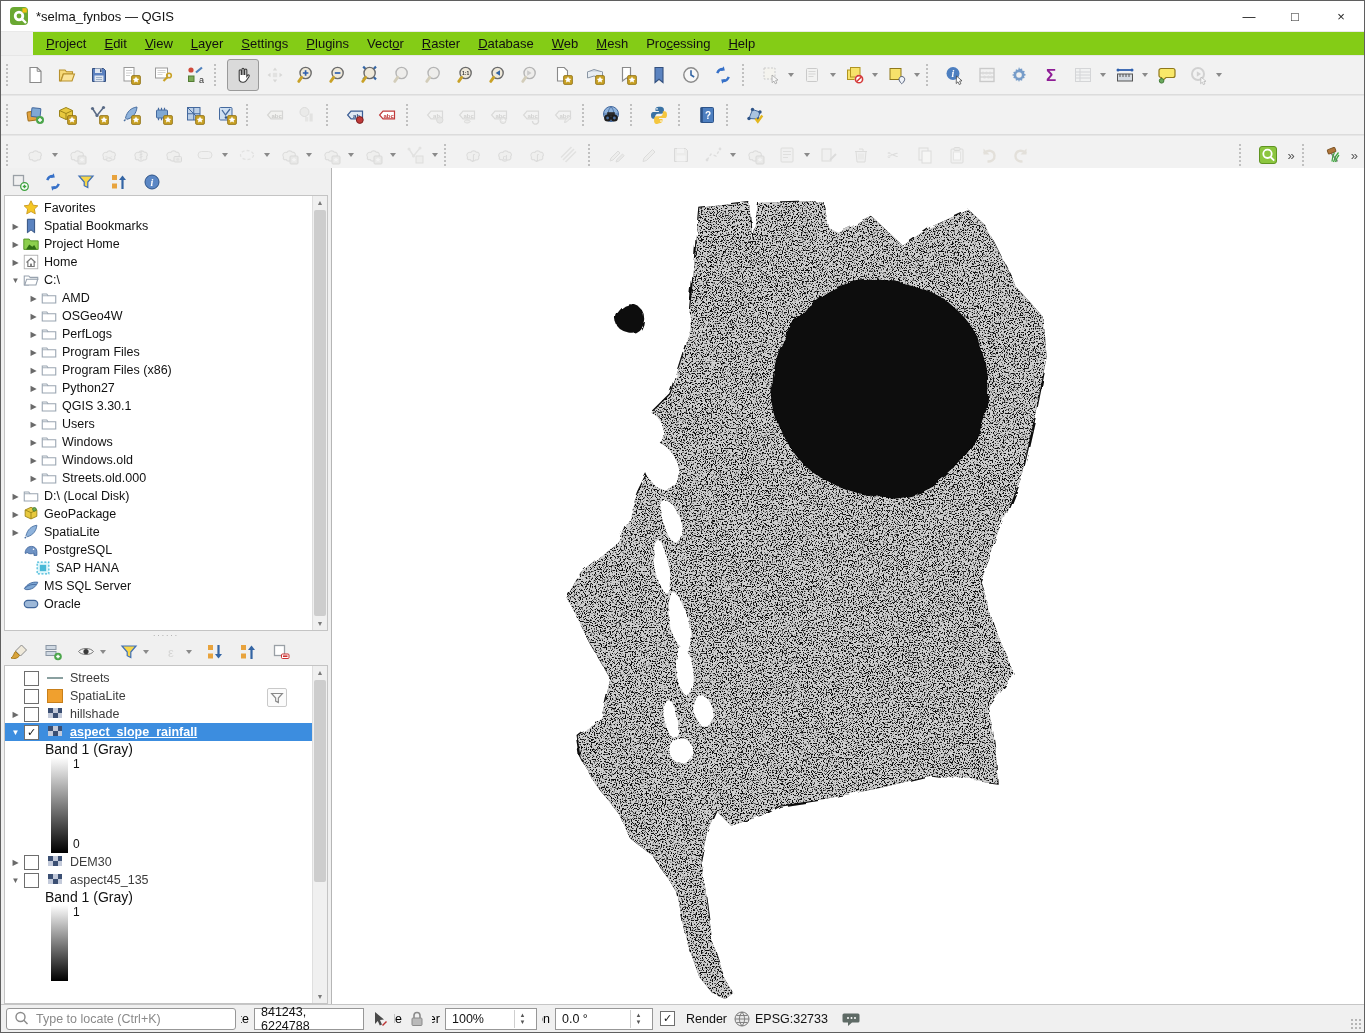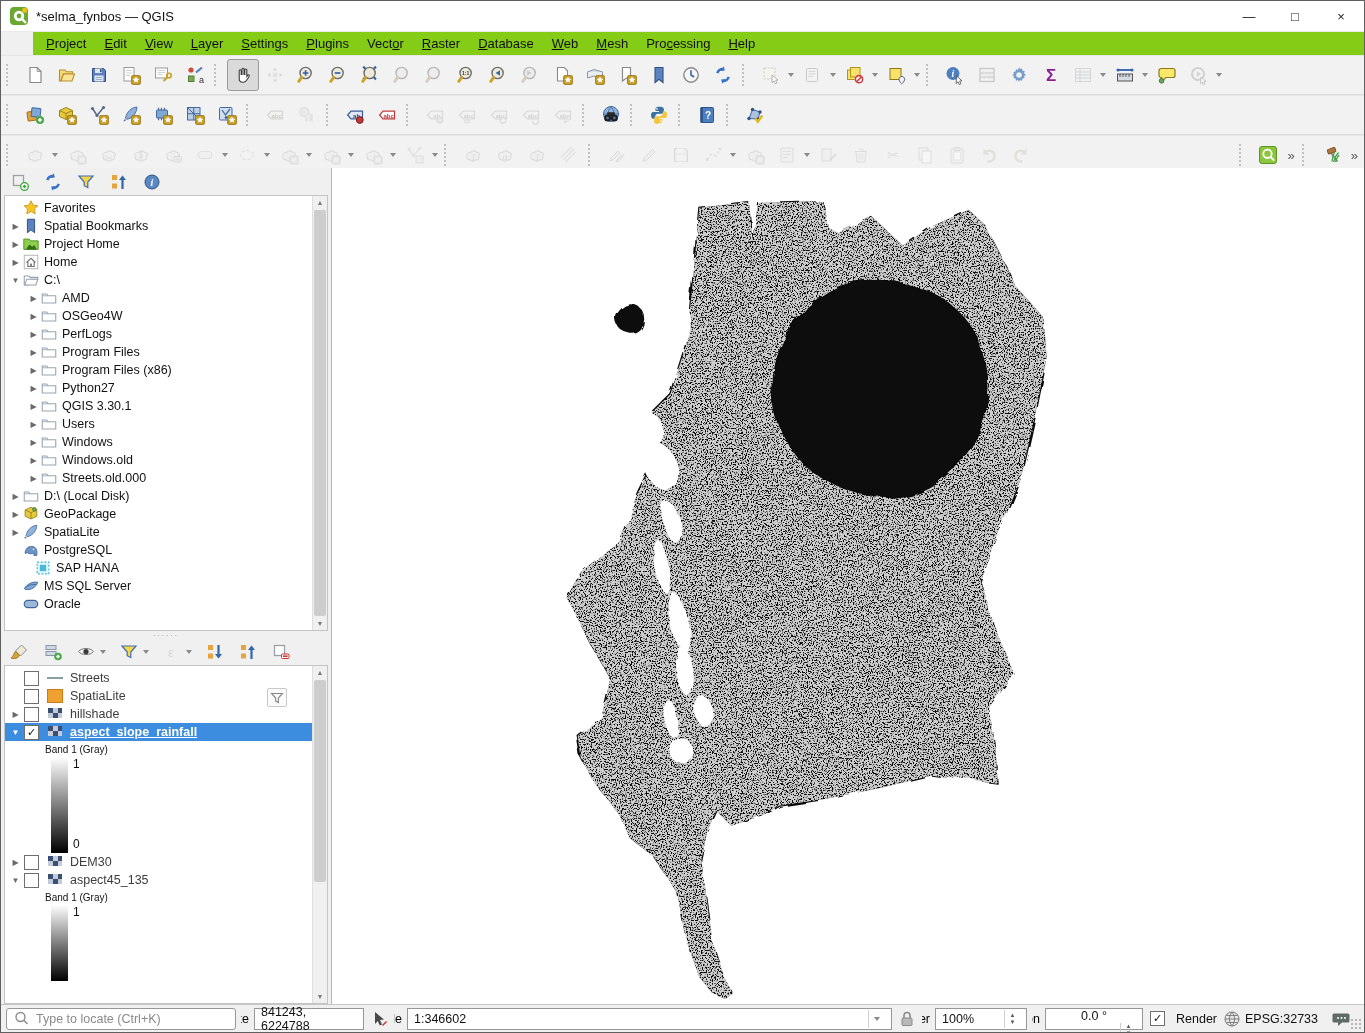--- a/index.html
+++ b/index.html
@@ -47,21 +47,21 @@
   .vs-thumb{position:absolute;left:1px;right:1px;background:#cdcdcd;border-radius:2px;}
   .hsplit{height:6px;display:flex;align-items:center;justify-content:center;color:#9a9a9a;font-size:7px;letter-spacing:2px;}
   
   .lrow{height:18px;display:flex;align-items:center;white-space:nowrap;font-size:12.5px;position:relative;}
   .lrow .lbl{color:#3c3c3c;}
   .lrow.sel{background:#3c8ddf;}
   .lrow.sel .lbl{color:#fff;font-style:normal;font-weight:bold;text-decoration:underline;}
   .lrow.sel .arrow{color:#fff;}
   .cb{width:13px;height:13px;background:#fff;border:1px solid #6e6e6e;margin:0 6px 0 2px;flex:none;display:flex;align-items:center;justify-content:center;font-size:11px;line-height:11px;color:#111;}
   .sym{width:20px;height:15px;flex:none;display:flex;align-items:center;justify-content:center;margin-right:5px;}
-  .band-row{height:16px;padding-left:40px;font-size:10px;display:flex;align-items:center;}
+  .band-row{height:16px;padding-left:40px;font-size:14px;display:flex;align-items:center;}
   .ramp-row{position:relative;padding-left:46px;}
   .ramp{width:17px;background:linear-gradient(#ffffff,#000000);}
   .ramp-top,.ramp-bot{position:absolute;left:68px;font-size:12px;}
   .ramp-top{top:0;}
   .ramp-bot{bottom:2px;}
   .row-filter{position:absolute;right:26px;top:1px;width:18px;height:17px;border:1px solid #c9c9c9;background:#fbfbfb;border-radius:2px;display:flex;align-items:center;justify-content:center;}
   
   .map{position:absolute;left:331px;top:167px;right:0;bottom:27px;background:#ffffff;}
   .map svg{width:100%;height:100%;display:block;}
   
@@ -1490,42 +1490,36 @@
   <div class="sb-box center" style="width:96px;">
     <span>841243, 6224788</span>
   </div>
   <span class="ico">
       <svg viewBox="0 0 20 20" width="20" height="20">
         <path d="M6 3l9 7.5-4 .5 2 4.5-2.2 1-2-4.5L6 15z" fill="#4a4a4a"></path>
         <path d="M13.5 16.5l4-4" stroke="#b33" stroke-width="1.4"></path>
       </svg>
     </span>
   <span class="clip">Scale</span>
-  <div class="sb-box" style="flex:1;min-width:120px;">
-    <span>1:346602</span>
-    <span class="combo-dd">
-        <span class="caret" style="margin:0;"></span>
-      </span>
-  </div>
   <span class="ico">
       <svg viewBox="0 0 20 20" width="20" height="20">
         <rect x="5" y="9" width="10" height="7.5" rx="1" fill="#b9b9b9" stroke="#8a8a8a"></rect>
         <path d="M7 9V6.5a3 3 0 016 0V9" fill="none" stroke="#8a8a8a" stroke-width="1.6"></path>
       </svg>
     </span>
   <span class="clip">Magnifier</span>
   <div class="sb-box" style="width:78px;">
     <span>100%</span>
     <span class="spin">
         <span>▲</span>
         <span>▼</span>
       </span>
   </div>
   <span class="clip">Rotation</span>
-  <div class="sb-box" style="width:84px;flex-direction:column;">
+  <div class="sb-box" style="width:84px;">
     <span>0.0 °</span>
     <span class="spin">
         <span>▲</span>
         <span>▼</span>
       </span>
   </div>
   <div class="render-wrap">
     <span class="cb">✓</span>
     <span>Render</span>
   </div>

